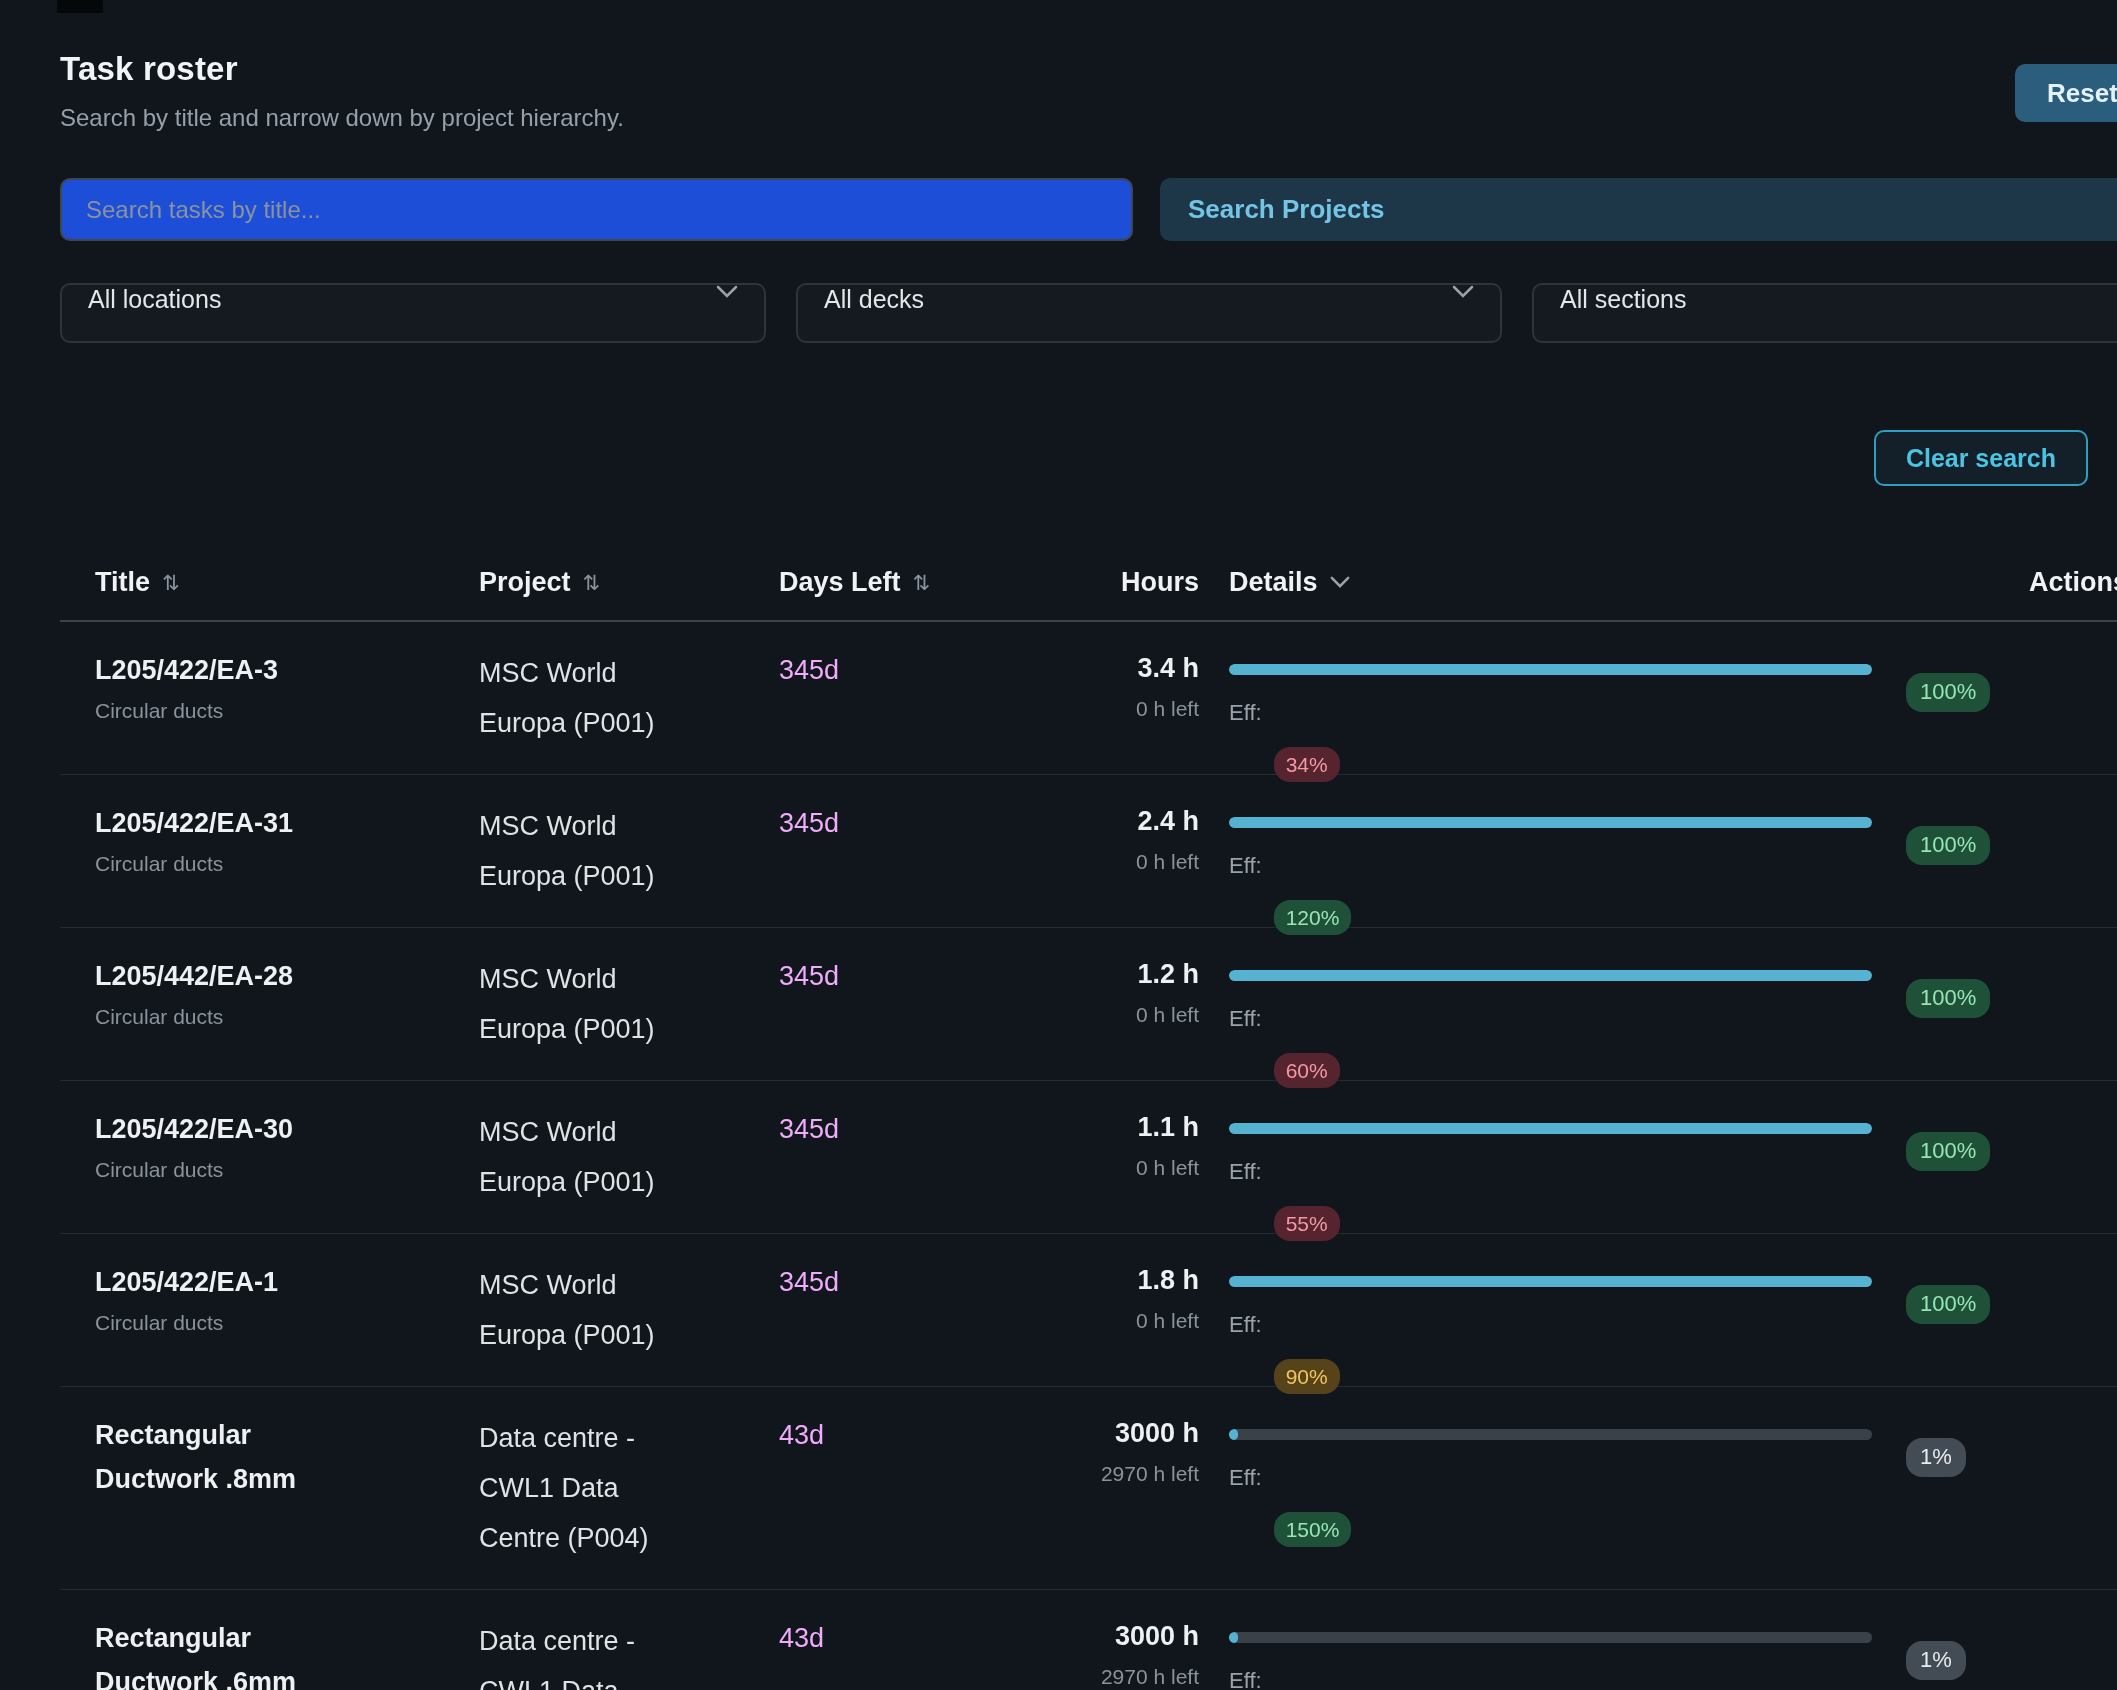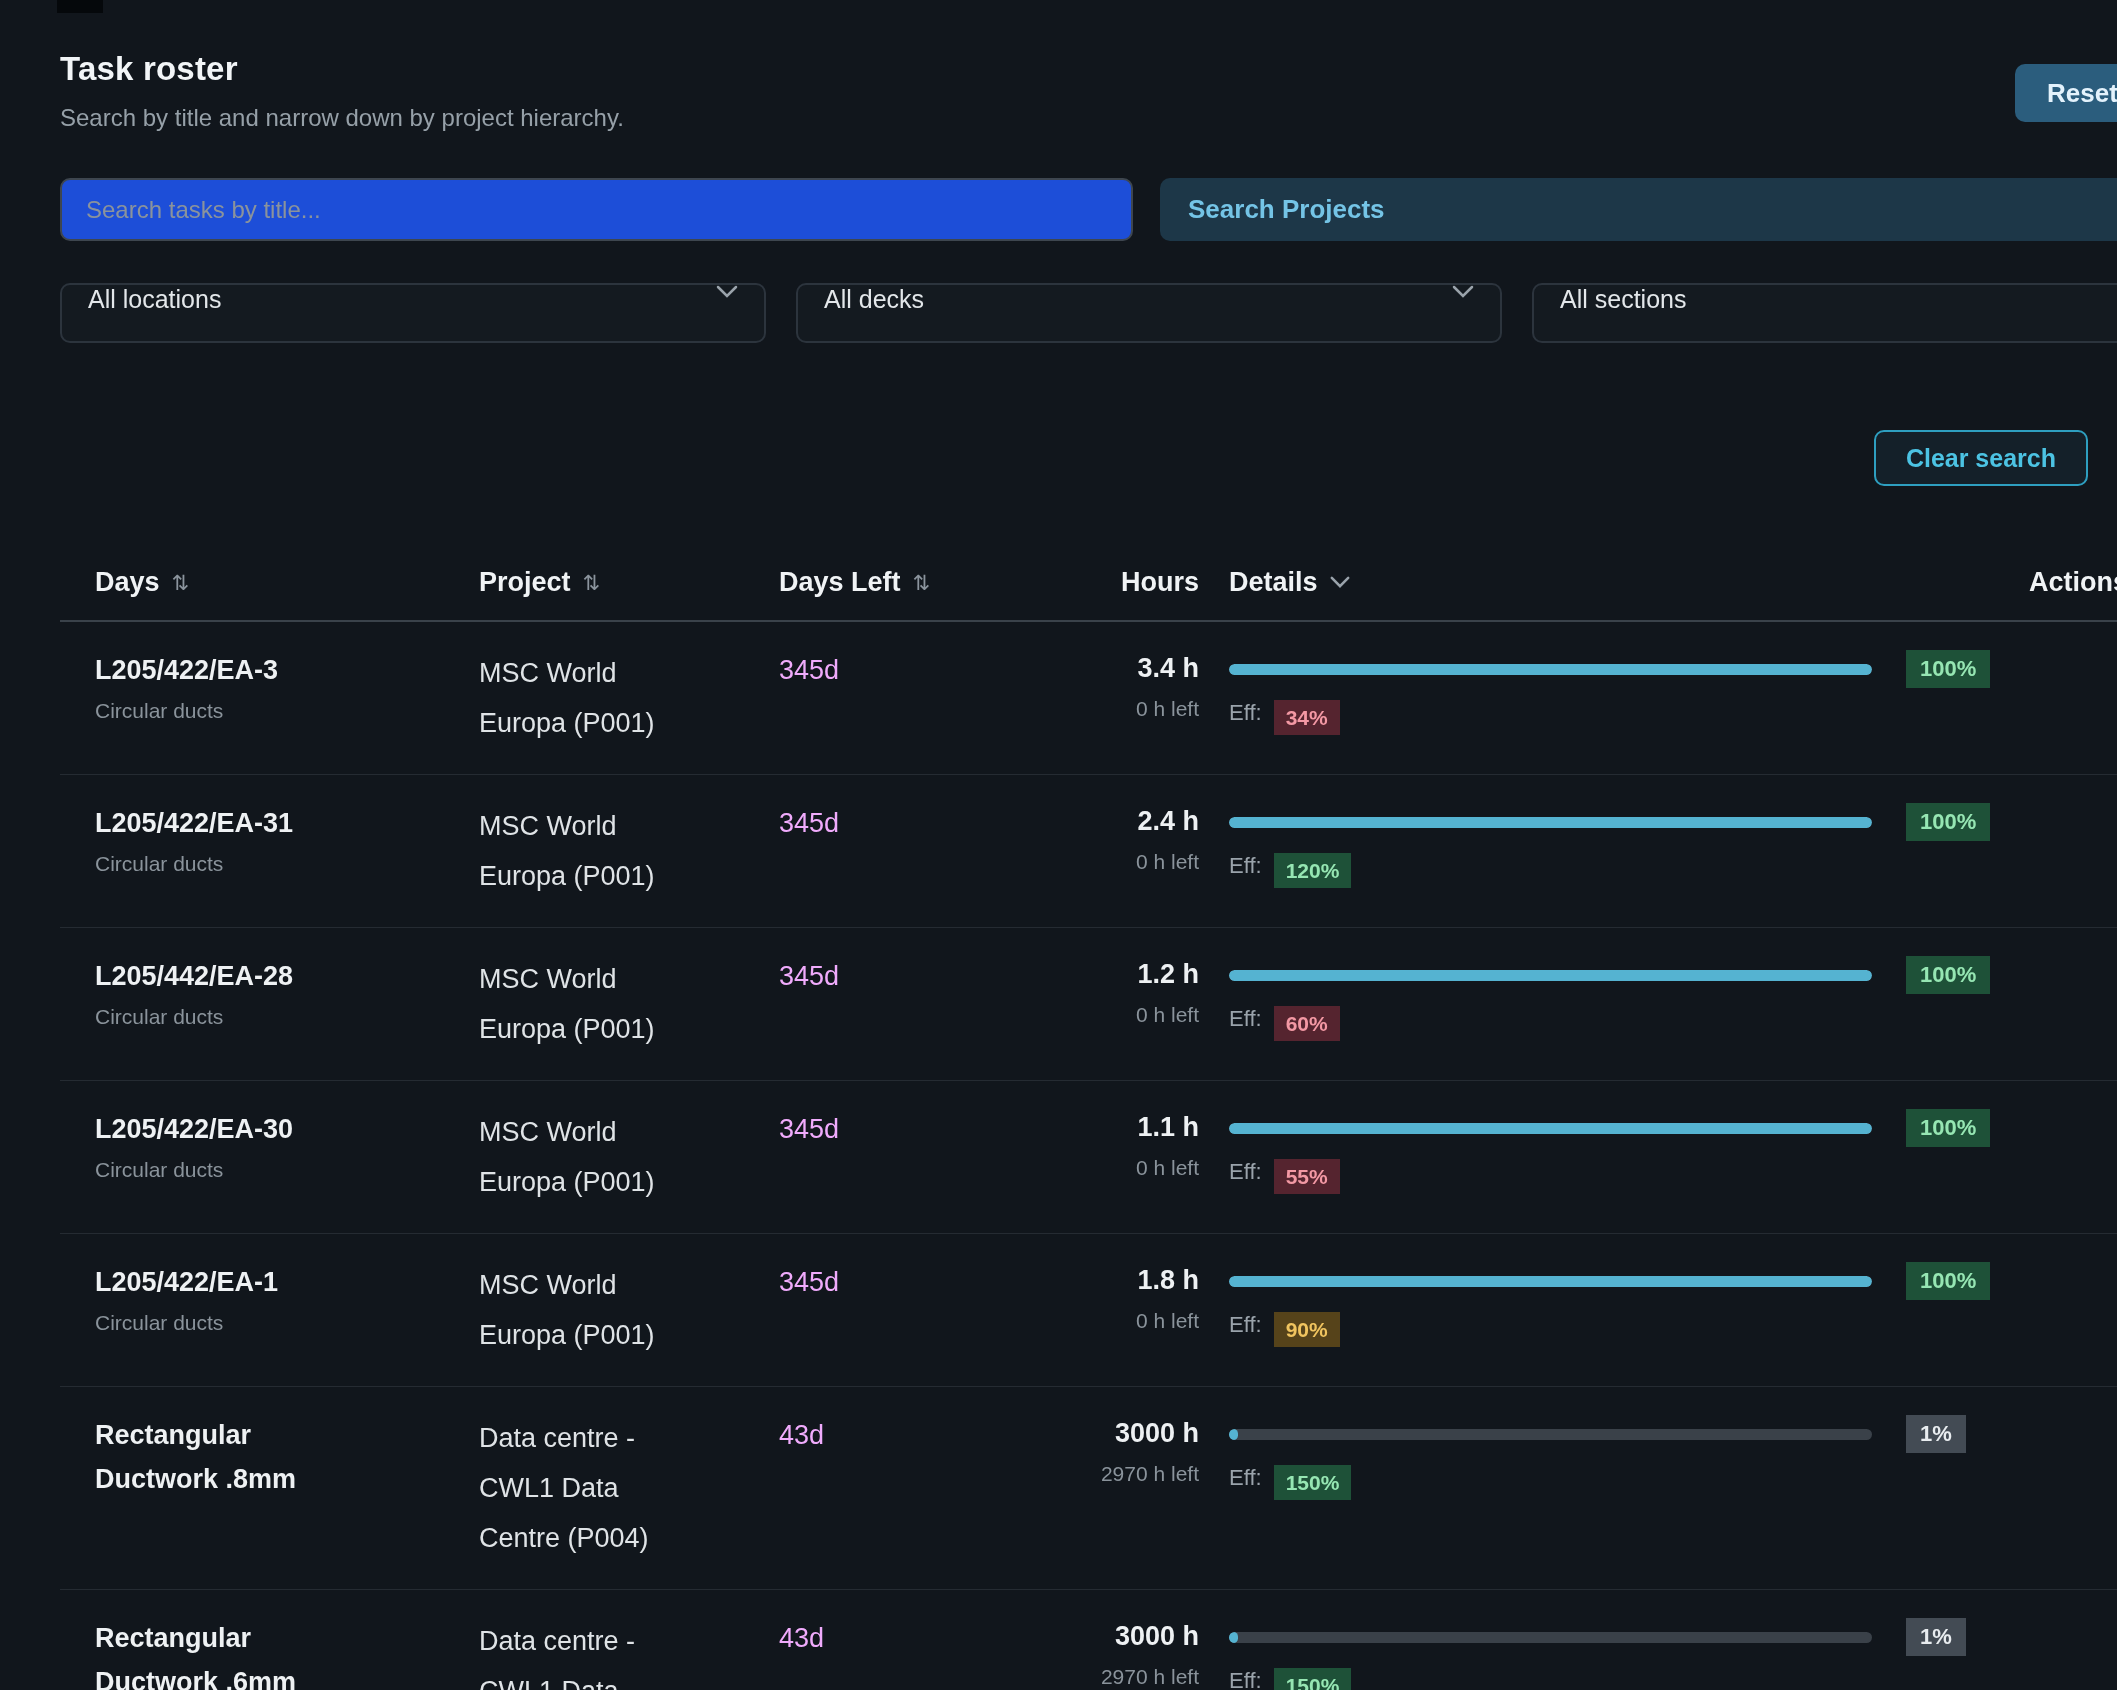--- a/index.html
+++ b/index.html
@@ -87,22 +87,22 @@
   .cell-days { font-size: 27px; color: #f0abfc; line-height: 44px; }
   .cell-hours { text-align: right; padding-right: 30px; }
   .hours-main { font-size: 27px; font-weight: bold; color: #eef1f3; line-height: 40px; }
   .hours-left { margin-top: 6px; font-size: 21px; color: #8a939b; line-height: 30px; }
 
   .progress-line { display: flex; align-items: center; gap: 34px; height: 42px; }
   .progress-track { width: 643px; height: 11px; border-radius: 6px; background: #3a4149; overflow: hidden; }
   .progress-fill { height: 100%; border-radius: 6px; background: #55b3d1; min-width: 9px; }
 
   .badge {
-    display: inline-block; padding: 6px 14px; border-radius: 0;
-    font-size: 22px; font-weight: bold; line-height: 1.2; white-space: nowrap;
+    display: inline-block; padding: 6px 14px; border-radius: 16px;
+    font-size: 22px; font-weight: normal; line-height: 1.2; white-space: nowrap; margin-top: 47px;
   }
   .badge-sm { padding: 5px 12px; font-size: 21px; }
   .tone-green   { background: #1e5138; color: #96e6b3; }
   .tone-red     { background: #55242f; color: #f398a4; }
   .tone-amber   { background: #56431a; color: #f0c45f; }
   .tone-neutral { background: #434b54; color: #e8ecef; }
 
   .eff-line { display: flex; align-items: flex-start; margin-top: 10px; height: 40px; }
   .eff-label { font-size: 22px; color: #9aa3ab; margin-right: 12px; }
 </style>
@@ -144,21 +144,21 @@
     </div>
   </div>
 
   <div class="clear-row">
     <button class="clear-button">Clear search</button>
   </div>
 
   <div class="table">
     <div class="thead">
       <div class="th">
-        <span>Days</span>
+        <span>Title</span>
         <span class="sort-icon">⇅</span>
       </div>
       <div class="th">
         <span>Project</span>
         <span class="sort-icon">⇅</span>
       </div>
       <div class="th">
         <span>Days Left</span>
         <span class="sort-icon">⇅</span>
       </div>

